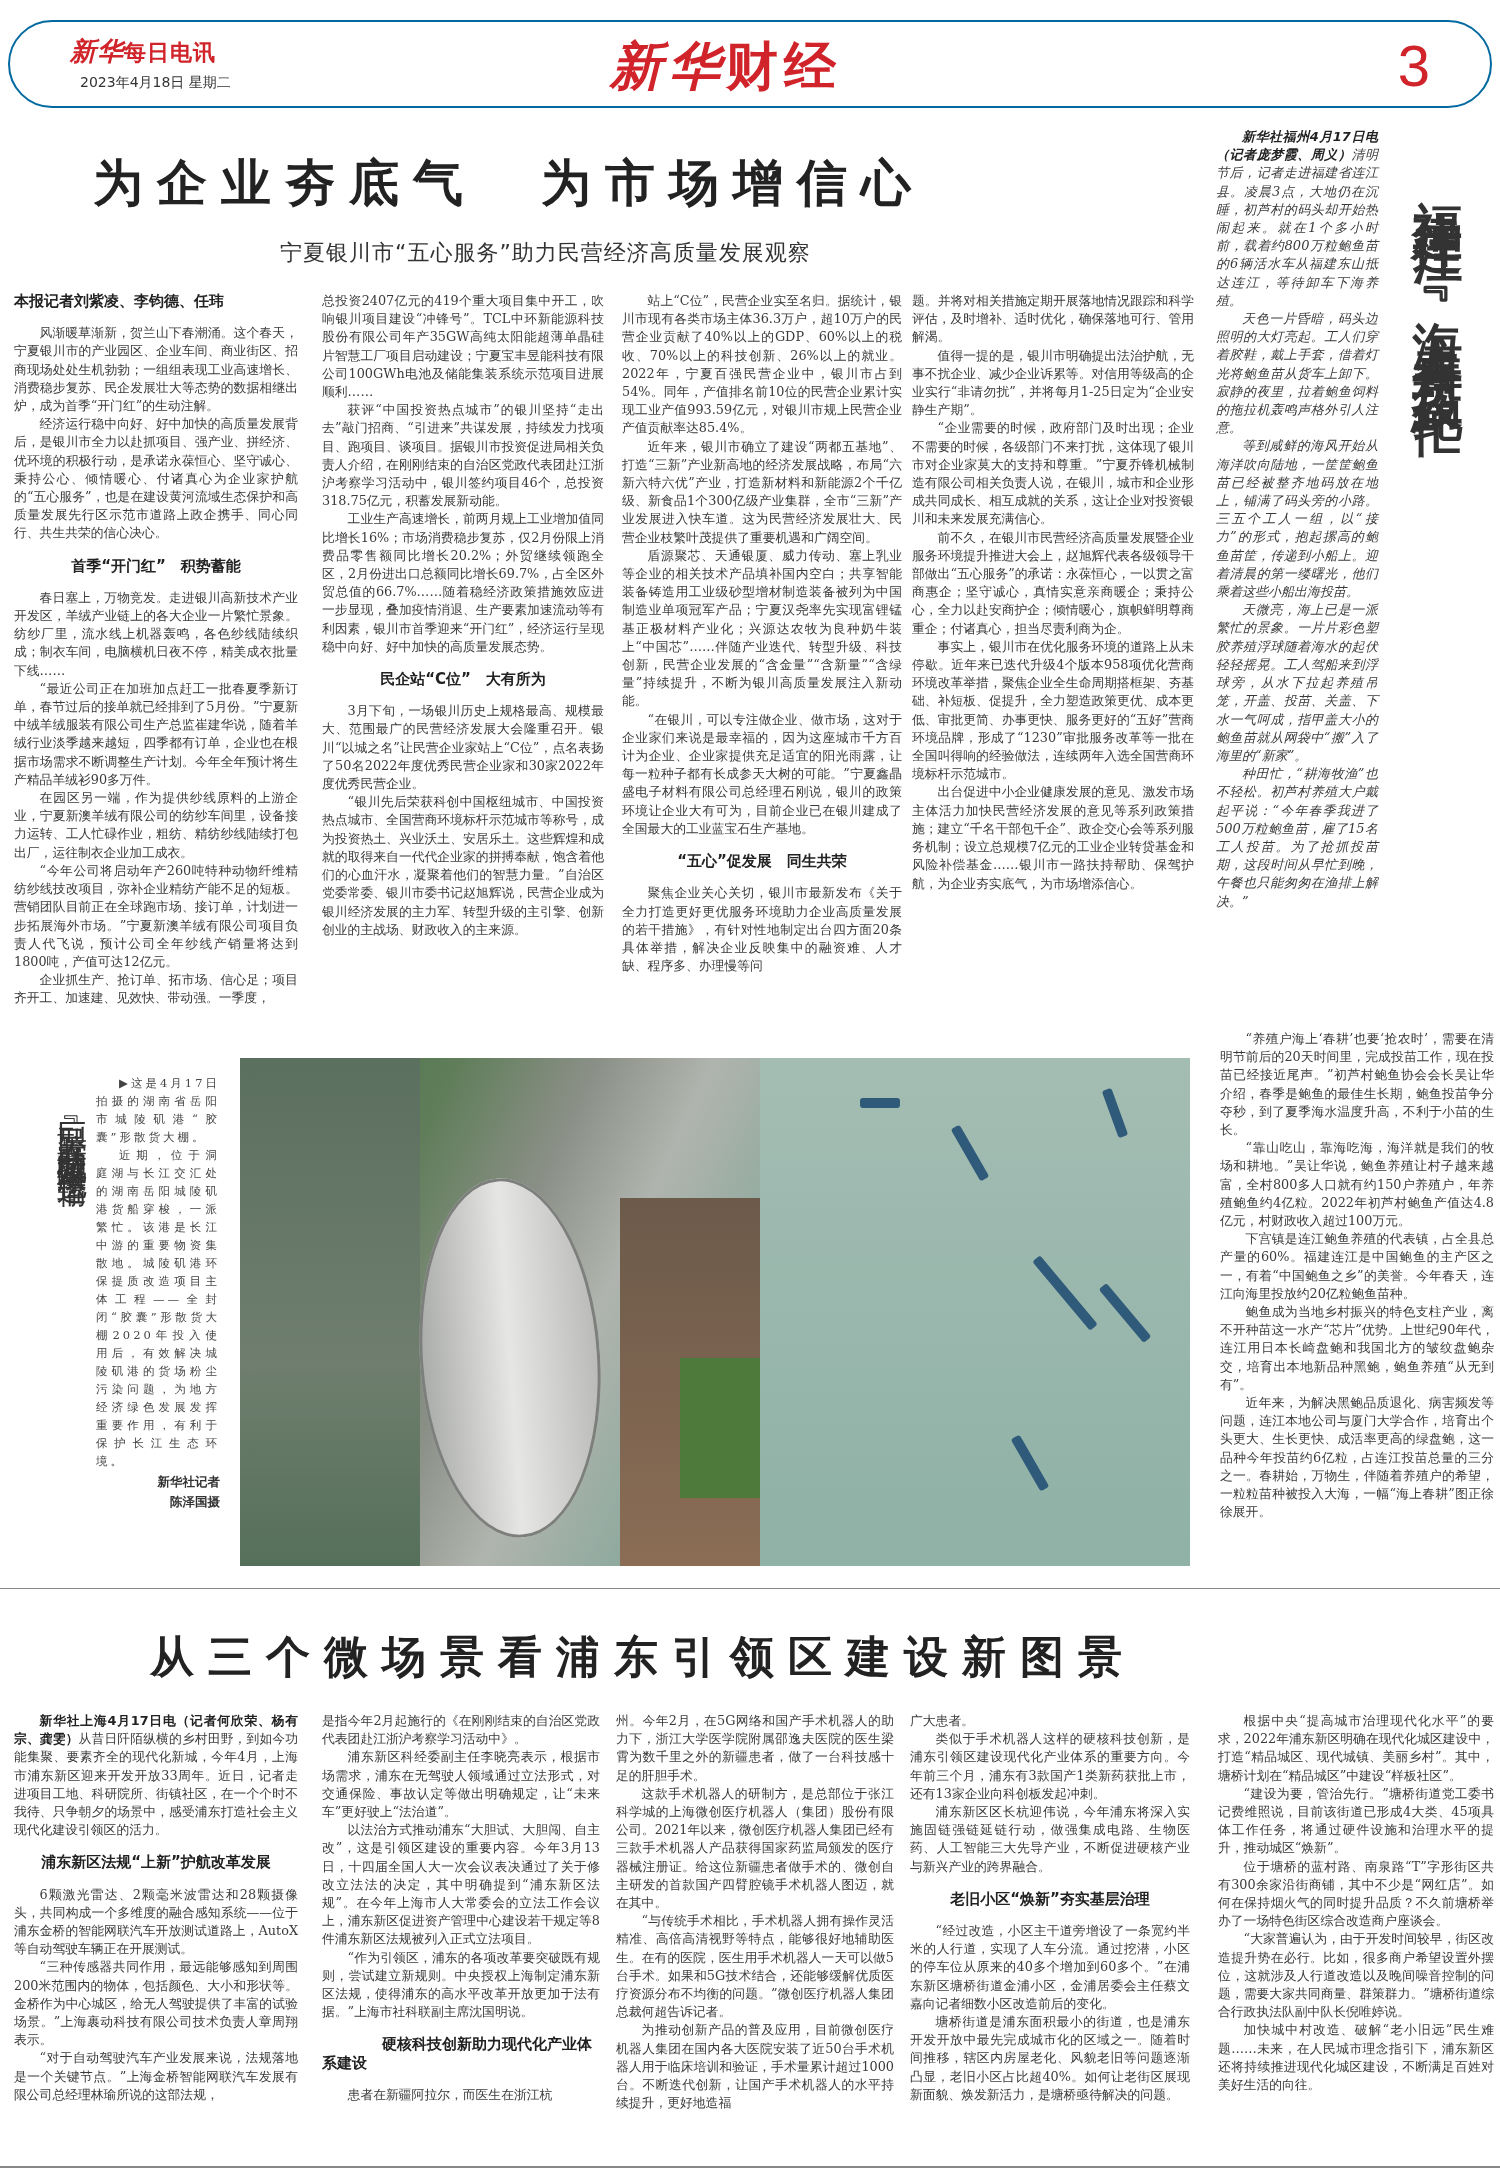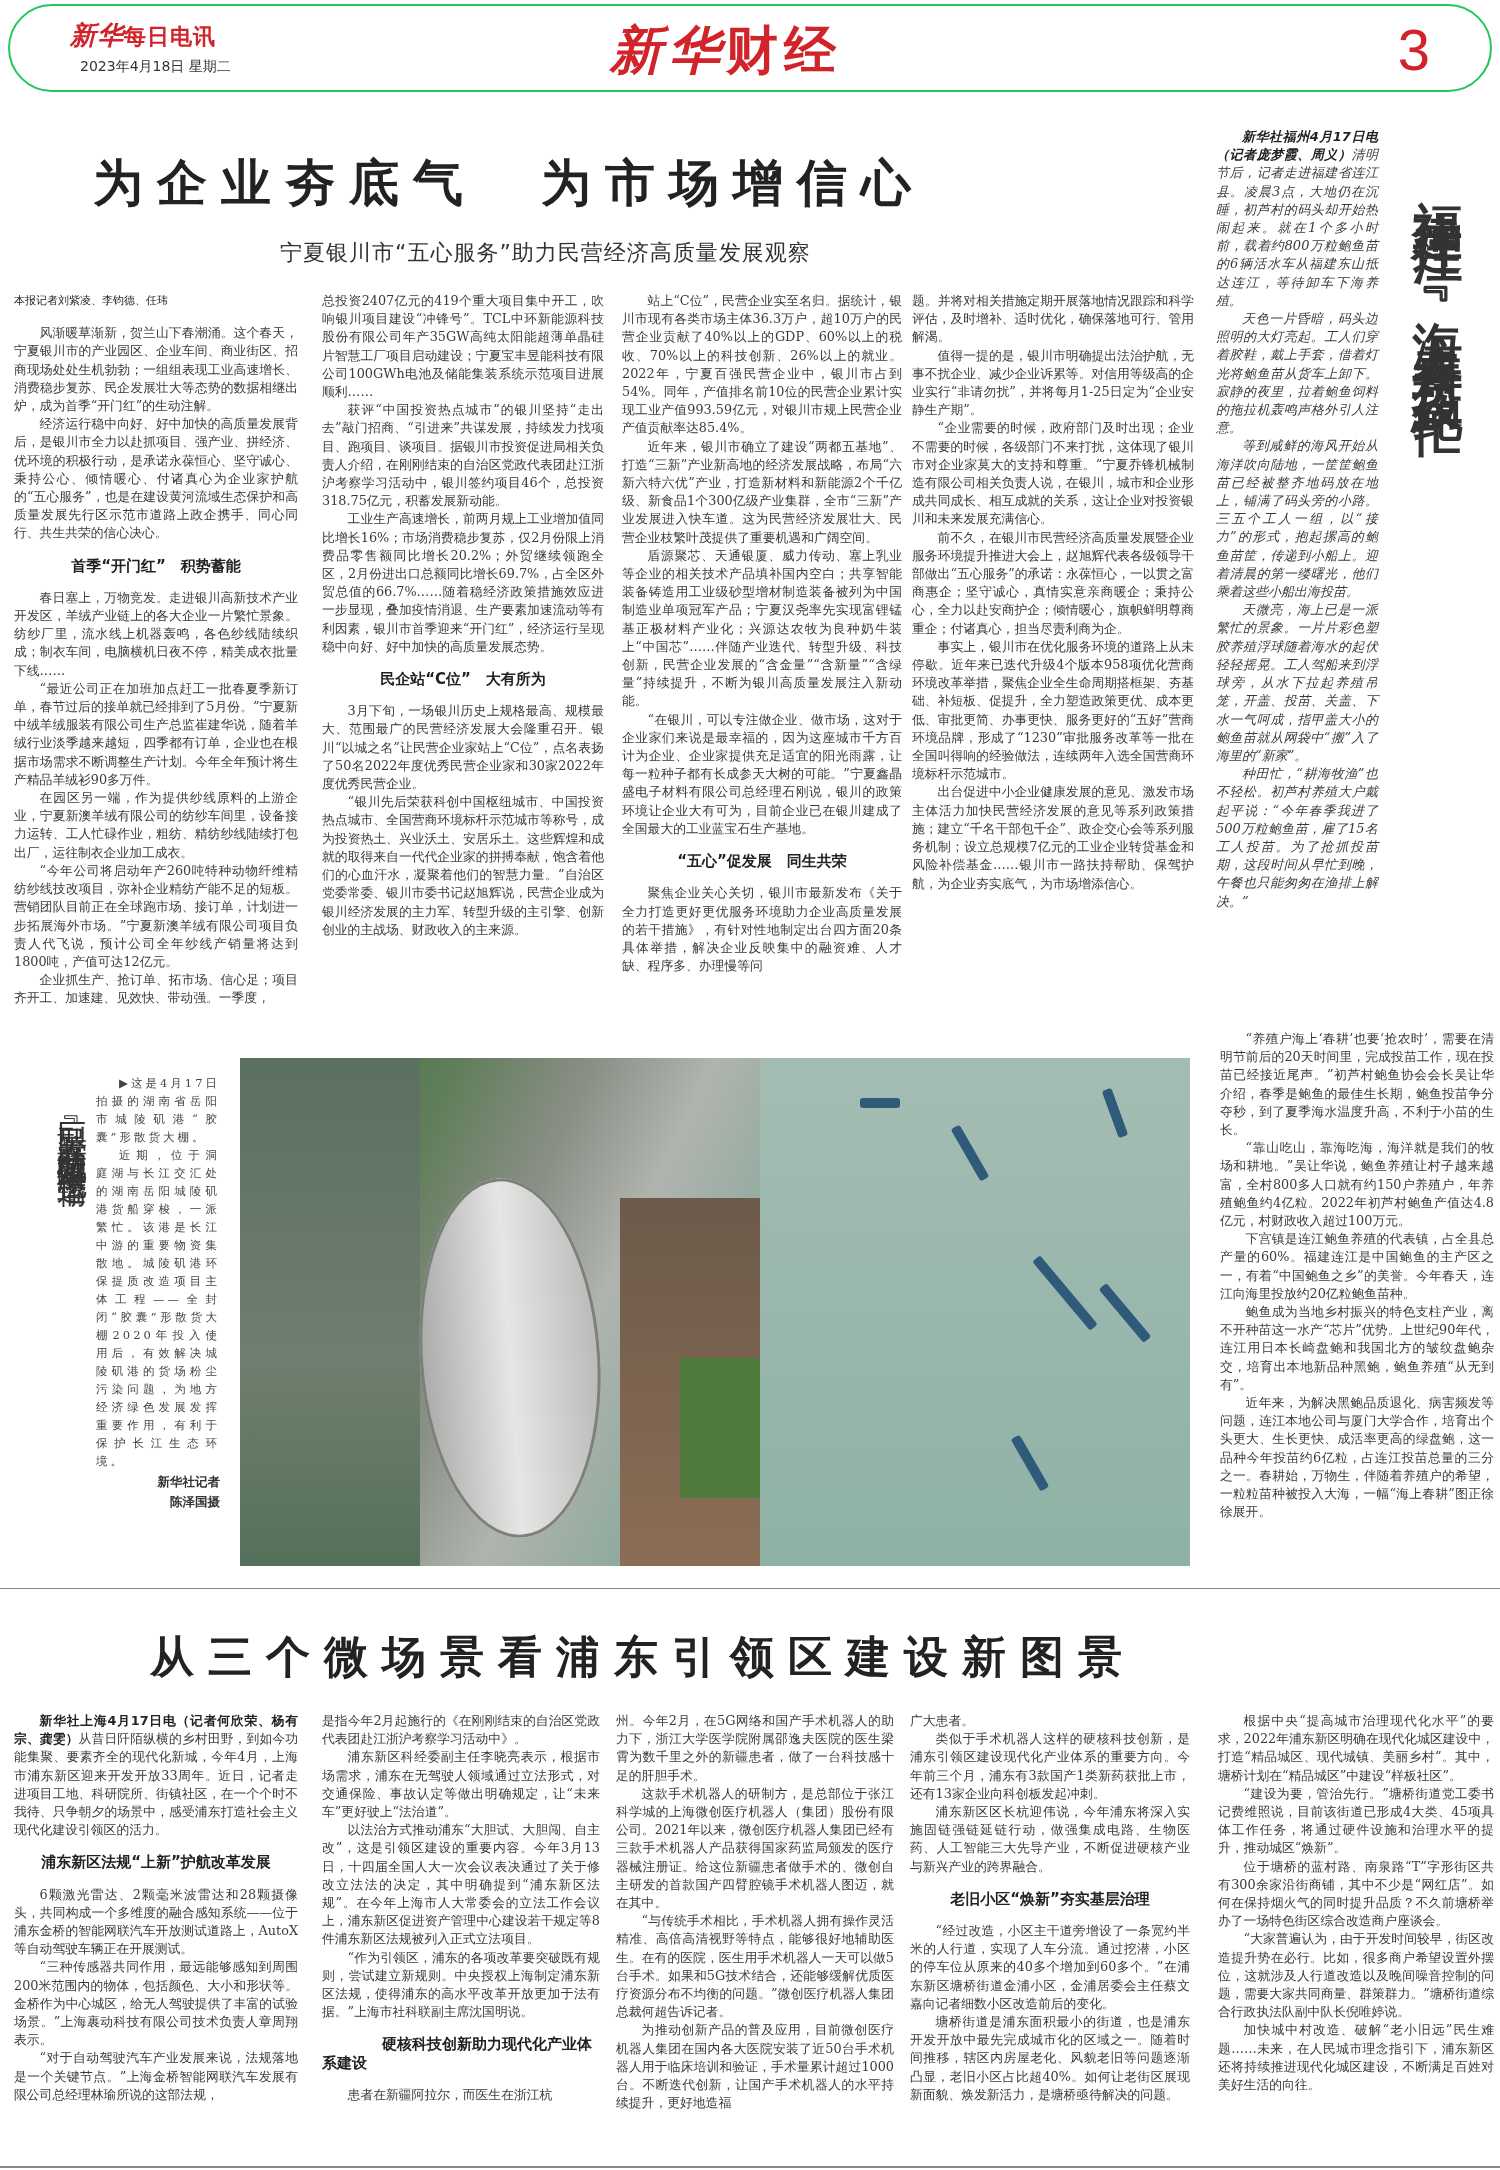--- a/index.html
+++ b/index.html
@@ -1,36 +1,36 @@
 <!DOCTYPE html>
 <html><head>
 <meta charset="utf-8">
 <style>
   * { box-sizing: border-box; margin: 0; padding: 0; }
   html, body { width: 1500px; height: 2170px; background: #ffffff; overflow: hidden; }
   body { font-family: "DejaVu Serif", "Liberation Serif", serif; color: #333; position: relative; }
 
-  .masthead { position: absolute; left: 8px; top: 4px; width: 1484px; height: 88px;
-    border: 2px solid #22c55e; border-radius: 44px; background: #fff; }
+  .masthead { position: absolute; left: 8px; top: 20px; width: 1484px; height: 88px;
+    border: 2px solid #0369a1; border-radius: 44px; background: #fff; }
   .mh-brand { position: absolute; left: 60px; top: 12px; font-family: "DejaVu Serif", serif; font-style: italic;
     font-weight: bold; font-size: 26px; color: #d0232a; letter-spacing: 1px; }
   .mh-brand .plain { font-style: normal; font-size: 22px; }
   .mh-date { position: absolute; left: 70px; top: 52px; font-family: "DejaVu Sans", sans-serif; font-size: 14px; color: #333; }
   .mh-title { position: absolute; left: 600px; top: 10px; font-family: "DejaVu Serif", serif; font-weight: bold;
     font-size: 52px; color: #d0232a; letter-spacing: 6px; }
   .mh-title .ital { font-style: italic; }
   .mh-page { position: absolute; right: 60px; top: 10px; font-family: "Liberation Sans", sans-serif; font-size: 58px; color: #d0232a; }
 
   .headline1 { position: absolute; left: 93px; top: 150px; width: 1000px; text-align: left;
     font-family: "DejaVu Serif", serif; font-weight: bold; font-size: 50px; letter-spacing: 14px; color: #222; }
   .subhead1 { position: absolute; left: 280px; top: 238px; font-family: "DejaVu Sans", sans-serif; font-size: 22px; color: #333; letter-spacing: 1px; }
 
   .col { position: absolute; font-size: 12.8px; line-height: 18.2px; text-align: justify; color: #3a3a3a; }
   .col p { text-indent: 2em; }
-  .col .byline { text-indent: 0; font-family: "DejaVu Sans", sans-serif; font-weight: normal; font-size: 11px; margin-bottom: 14px; color: #222; }
+  .col .byline { text-indent: 0; font-family: "DejaVu Sans", sans-serif; font-weight: bold; font-size: 15px; margin-bottom: 14px; color: #222; }
   .col .lead { font-family: "DejaVu Sans", sans-serif; font-weight: bold; color: #222; }
   .col .sect { text-indent: 0; text-align: center; font-family: "DejaVu Sans", sans-serif; font-weight: bold; font-size: 15px; color: #222; margin: 14px 0 14px; }
   .col .sect.left { text-align: left; text-indent: 4em; }
 
   .vtitle-fj { position: absolute; left: 1400px; top: 160px; width: 70px; font-family: "DejaVu Serif", serif;
     font-weight: bold; font-size: 50px; line-height: 63px; text-align: center; color: #333; writing-mode: vertical-rl; letter-spacing: 12px; }
 
   .photo { position: absolute; left: 240px; top: 1058px; width: 950px; height: 508px; overflow: hidden;
     background: linear-gradient(115deg, #4b6a4e 0%, #5e7d58 18%, #8a8f86 30%, #b0b4ae 40%, #86a79a 55%, #9cb8ad 70%, #a9c0b5 100%); }
   .photo .water { position: absolute; left: 520px; top: 0; width: 430px; height: 508px; background: linear-gradient(180deg, #a4bdb3, #8fb1a6); }

